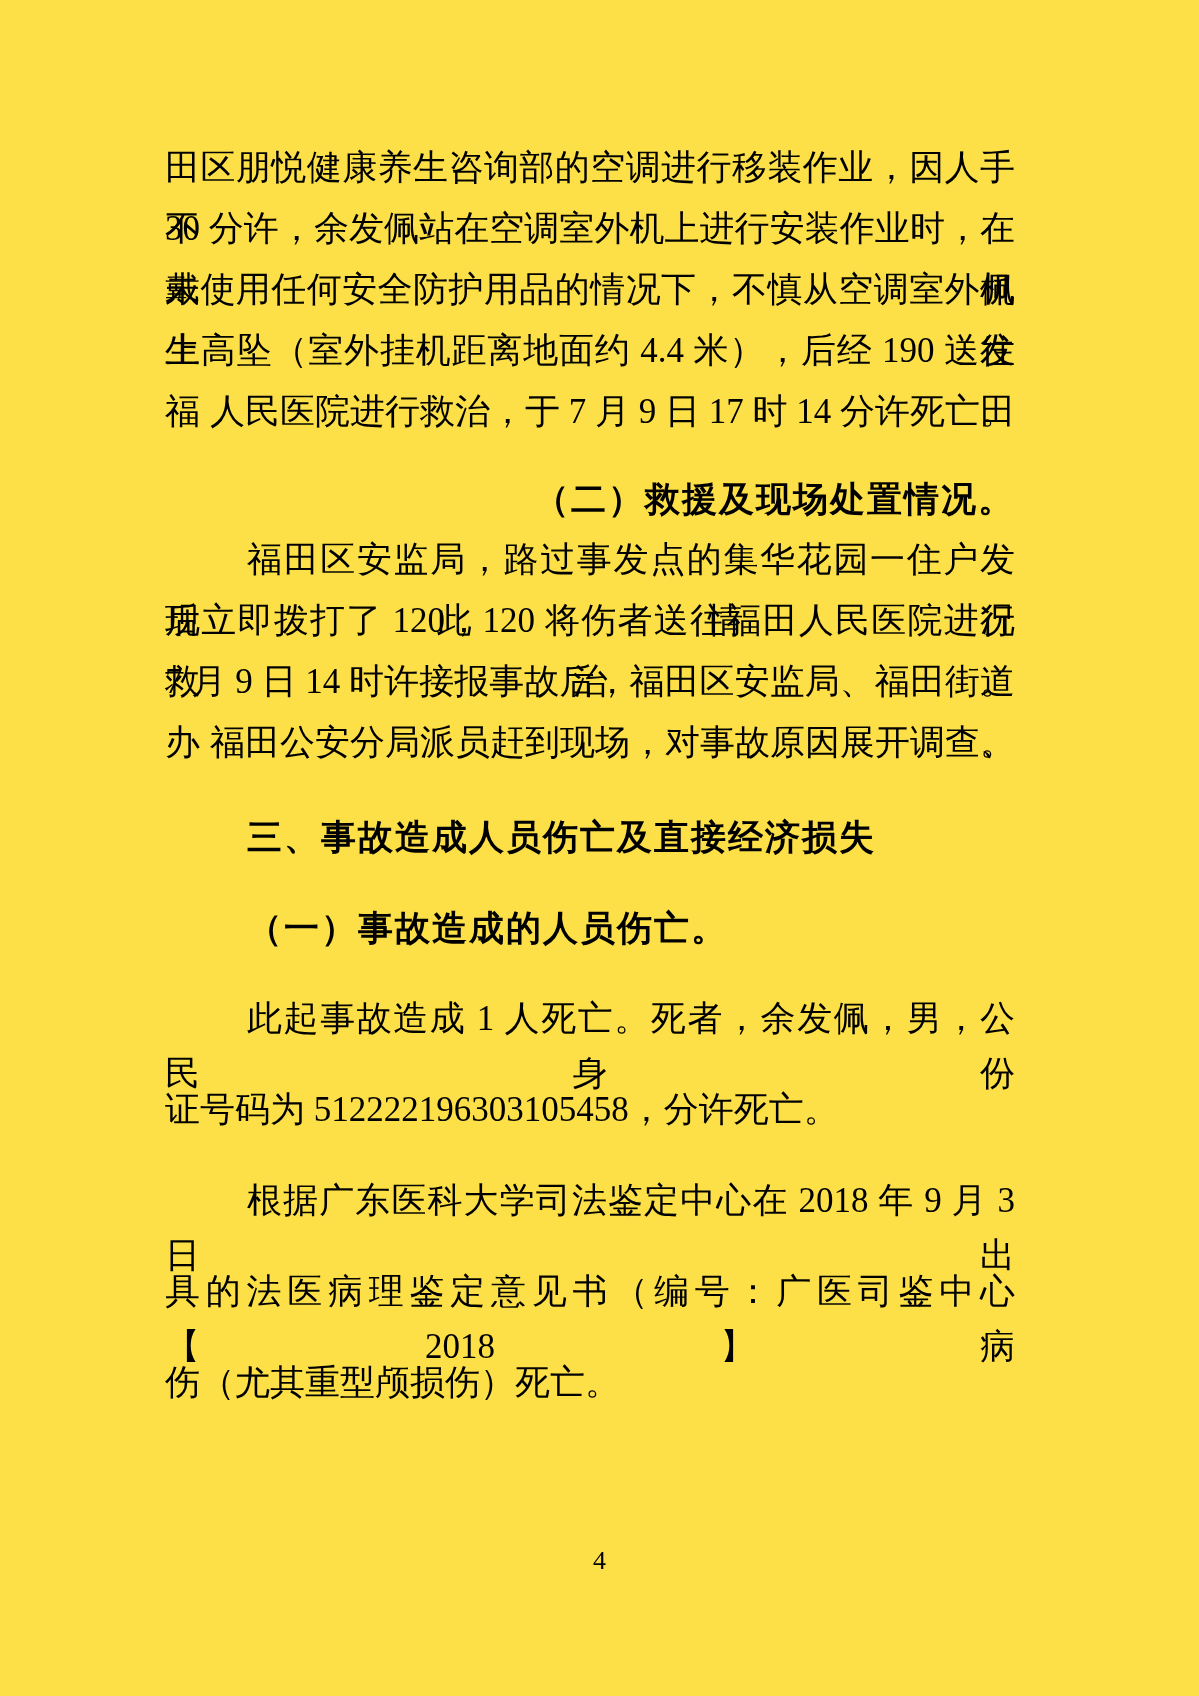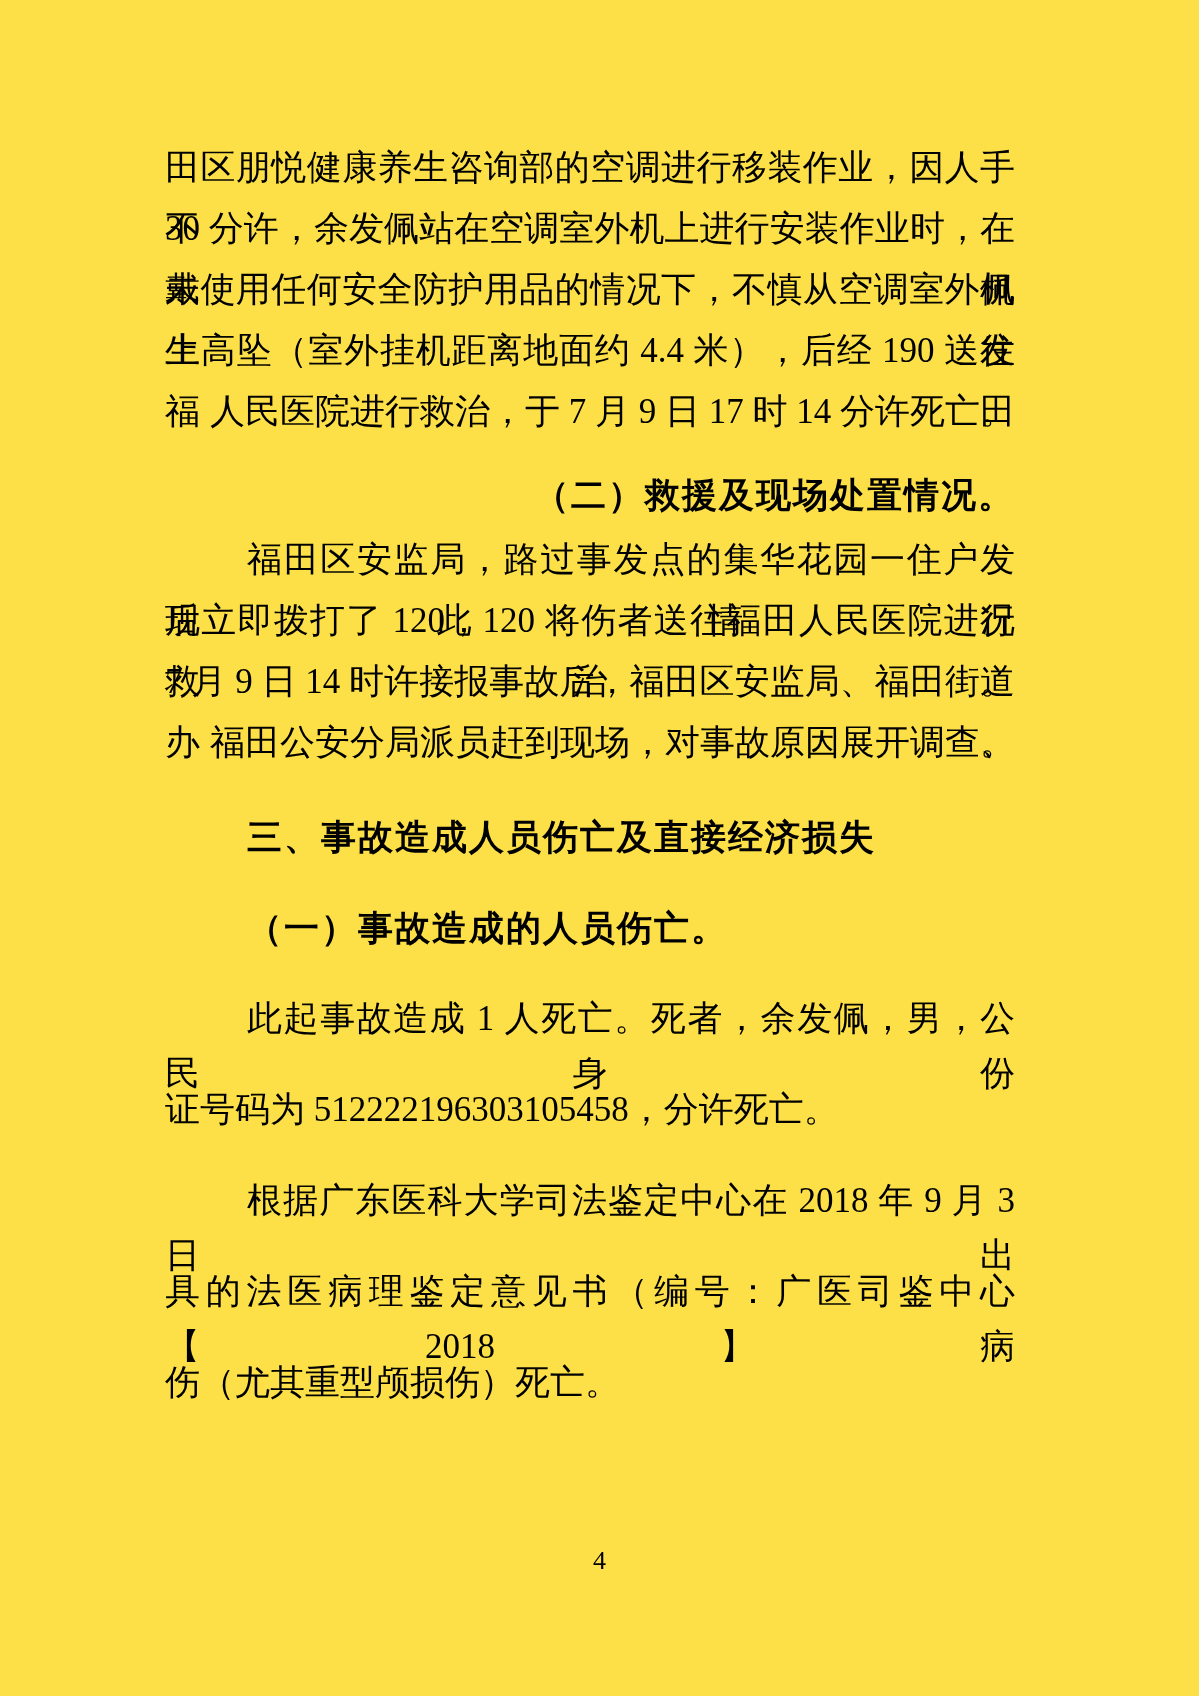--- a/index.html
+++ b/index.html
@@ -26,21 +26,21 @@
   }
   .z1{line-height:61px;height:61px;text-align:right;}
   .z2{line-height:55px;height:55px;margin-top:36px;}
   .fill{text-align:justify;text-align-last:justify;}
   .ind{text-indent:82px;}
   .hd{
     font-family:"Liberation Sans","DejaVu Sans",sans-serif;
     font-weight:700;
     letter-spacing:2px;
   }
-  .gap{margin-top:26px;font-family:Liberation Mono, monospace;}
+  .gap{margin-top:26px;}
   .page-number{
     position:absolute;
     top:1546px;
     left:0;
     width:100%;
     text-align:center;
     font-size:26px;
     line-height:30px;
     color:#000000;
     font-family:"Liberation Serif","DejaVu Serif",serif;

